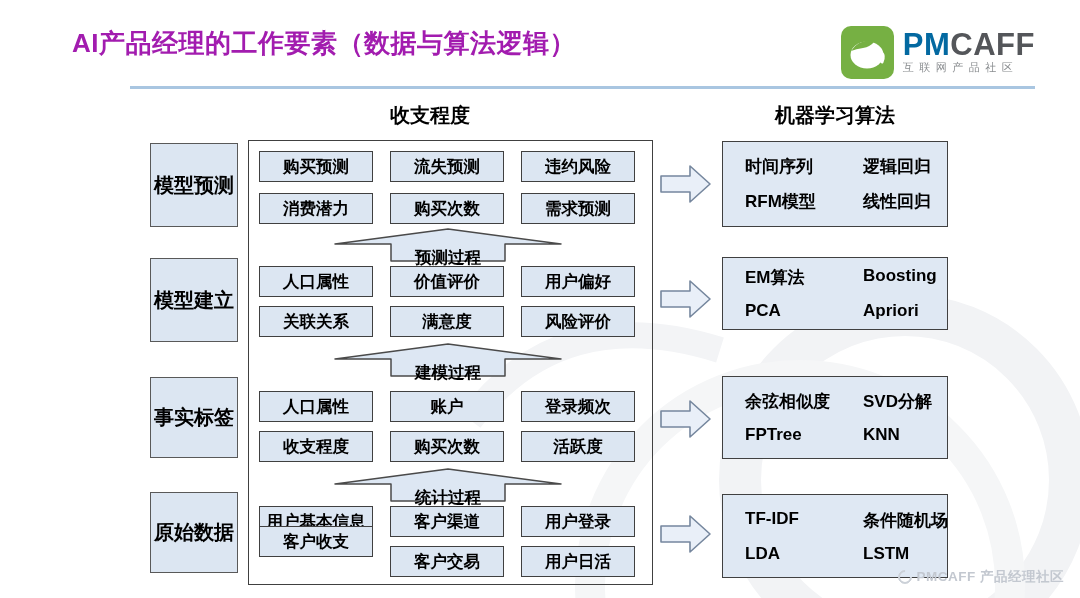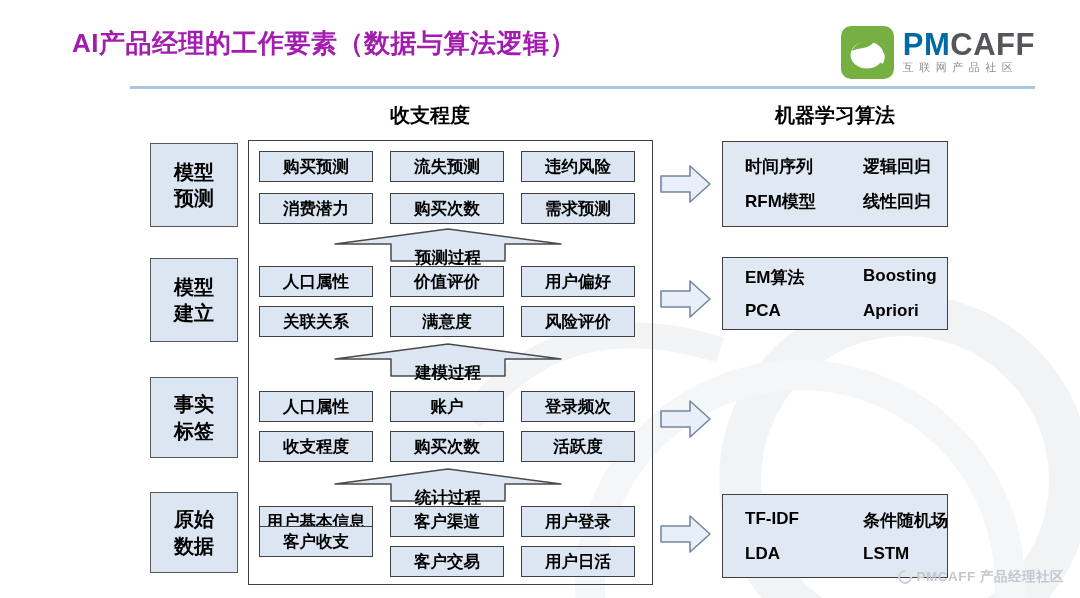--- a/index.html
+++ b/index.html
@@ -31,21 +31,21 @@
 
   
   .col-header { position: absolute; z-index: 2; font-size: 20px; font-weight: bold; color: #000; }
   .col-header.left  { left: 345px; top: 102px; width: 170px; text-align: center; }
   .col-header.right { left: 750px; top: 102px; width: 170px; text-align: center; }
 
   
   .stage-label {
     position: absolute; left: 150px; width: 88px; z-index: 2;
     background: #dce6f2; border: 1.5px solid #595959;
-    display: flex; flex-direction: column; align-items: center; justify-content: center;
+    display: flex; align-items: center; justify-content: center;
     font-size: 20px; font-weight: bold; color: #000; line-height: 1.32;
   }
 
   
   .profile-container {
     position: absolute; left: 248px; top: 140px; width: 405px; height: 445px;
     border: 1.5px solid #404040; background: transparent; z-index: 1;
   }
   .cell {
     position: absolute; width: 114px; height: 31px; z-index: 2;
@@ -206,20 +206,26 @@
     <span>逻辑回归</span>
     <span>RFM模型</span>
     <span>线性回归</span>
   </div>
   <div class="algo-box" style="top:257px;height:73px">
     <span>EM算法</span>
     <span>Boosting</span>
     <span>PCA</span>
     <span>Apriori</span>
   </div>
+  <div class="algo-box" style="top:376px;height:83px">
+    <span>余弦相似度</span>
+    <span>SVD分解</span>
+    <span>FPTree</span>
+    <span>KNN</span>
+  </div>
   <div class="algo-box" style="top:494px;height:84px">
     <span>TF-IDF</span>
     <span>条件随机场</span>
     <span>LDA</span>
     <span>LSTM</span>
   </div>
 
   <div class="footer-watermark">
     <span class="wm-icon"></span>
     <span>PMCAFF 产品经理社区</span>

